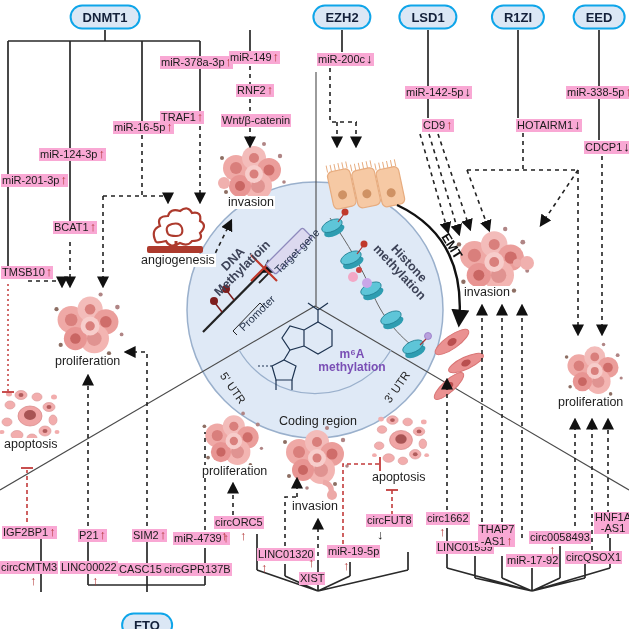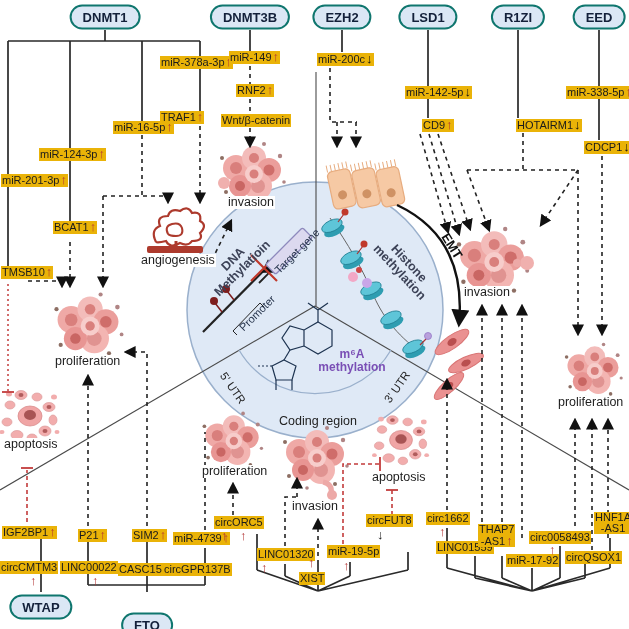--- a/index.html
+++ b/index.html
@@ -1,22 +1,22 @@
 <!DOCTYPE html>
 <html><head>
 <meta charset="utf-8">
 <style>
   html,body{margin:0;padding:0;background:#fff;}
   #stage{position:relative;width:629px;height:629px;background:#ffffff;overflow:hidden;
          font-family:"Liberation Sans",sans-serif;}
   #art{position:absolute;left:0;top:0;z-index:0;}
-  .box{position:absolute;transform:translate(-50%,-50%);background:#dbe7f5;border:2px solid #0f766e;
+  .box{position:absolute;transform:translate(-50%,-50%);background:#dbe7f5;border:2px solid #0ea5e9;
        border-radius:15px;padding:3px 11px;font-weight:700;font-size:13px;color:#13203a;
        white-space:nowrap;z-index:3;}
-  .lb{position:absolute;font-size:11px;color:#1b1b1b;white-space:nowrap;background:#eab308;
+  .lb{position:absolute;font-size:11px;color:#1b1b1b;white-space:nowrap;background:#f9a8d4;
       padding:0 1px;line-height:13px;display:flex;align-items:flex-start;z-index:2;}
   .lb2{display:block;text-align:center;line-height:11px;}
   .proc{font-size:12.5px;color:#1e1e1e;background:#fff;}
   .ar{font-weight:700;font-size:13px;line-height:12px;margin-left:1px;}
   .arpos{position:absolute;font-weight:700;font-size:13px;line-height:13px;z-index:2;background:transparent;}
   [data-ac="red"]{color:#b23434;}
   [data-ac="black"]{color:#111;}
   .ctr{position:absolute;transform:translate(-50%,-50%);text-align:center;background:transparent;
        white-space:nowrap;z-index:2;}
   .sector-title{font-size:12.5px;font-weight:700;color:#3c4257;line-height:13px;}
@@ -250,27 +250,25 @@
     <path d="M392,490 V514" stroke-width="1.6" stroke-dasharray="4,3"></path>
     <path d="M386,490 H398" stroke-width="1.8"></path>
     <path d="M8,284 V392" stroke-width="1.5" stroke-dasharray="2,3"></path>
     <path d="M2,392 H14" stroke-width="1.8"></path>
   </g>
 
   <path d="M397,205 Q467,238 459,324" stroke="#111" stroke-width="2.4" fill="none" marker-end="url(#ab)"></path>
 </svg>
 
   <div class="box" style="left:105px;top:17px"><span>DNMT1</span></div>
-  <div class="box" style="left:250px;top:17px"><span>DNMT3B</span></div>
   <div class="box" style="left:342px;top:17px"><span>EZH2</span></div>
   <div class="box" style="left:428px;top:17px"><span>LSD1</span></div>
   <div class="box" style="left:518px;top:17px"><span>R1ZI</span></div>
   <div class="box" style="left:599px;top:17px"><span>EED</span></div>
 
-  <div class="box" style="left:41px;top:607px"><span>WTAP</span></div>
   <div class="box" style="left:147px;top:625px"><span>FTO</span></div>
 
   <div class="lb" style="left:160px;top:56px">
       <span>miR-378a-3p</span>
       <span class="ar" data-ac="red">↑</span>
     </div>
   <div class="lb" style="left:229px;top:51px">
       <span>miR-149</span>
       <span class="ar" data-ac="red">↑</span>
     </div>

